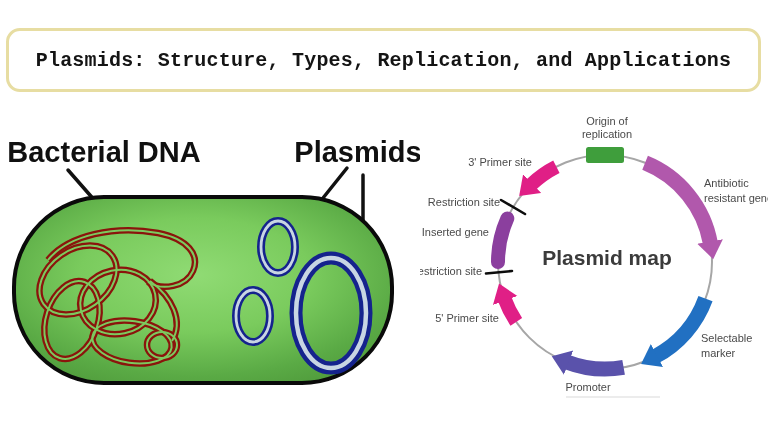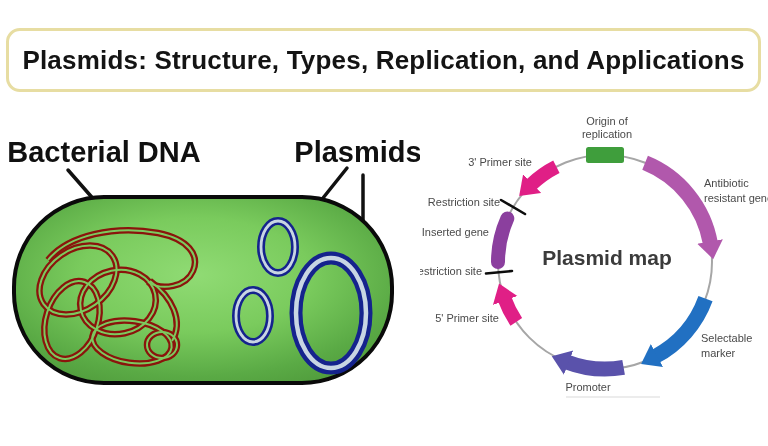--- a/index.html
+++ b/index.html
@@ -6,22 +6,22 @@
   body{
     width:768px;height:446px;position:relative;overflow:hidden;
     background:#ffffff;font-family:"Liberation Sans",sans-serif;
   }
   .banner{
     position:absolute;left:6px;top:28px;width:749px;height:58px;
     border:3px solid #e7dda2;border-radius:14px;background:#ffffff;
     display:flex;align-items:center;justify-content:center;
   }
   .banner h1{
-    margin:0;font-family:Liberation Sans, sans-serif;font-weight:bold;
-    font-size:26px;color:#141414;letter-spacing:.2px;white-space:nowrap;
+    margin:0;font-family:Liberation Mono, monospace;font-weight:bold;
+    font-size:20px;color:#141414;letter-spacing:.2px;white-space:nowrap;
   }
   svg text{font-family:"Liberation Sans",sans-serif;}
   .cellLabel{font-size:29px;font-weight:600;fill:#101010;}
   .mapLabel{font-size:11px;fill:#4a4a4a;}
   .mapTitle{font-size:21px;font-weight:bold;fill:#3b3b3b;}
   .dna{fill:none;stroke:#8a140c;stroke-width:6.5;}
   .dnaIn{fill:none;stroke:#7cca5e;stroke-width:2;}
   .ringOut{fill:none;stroke:#15238d;}
   .ringIn{fill:none;stroke:#c8d5e3;}
   .arc{fill:none;}

